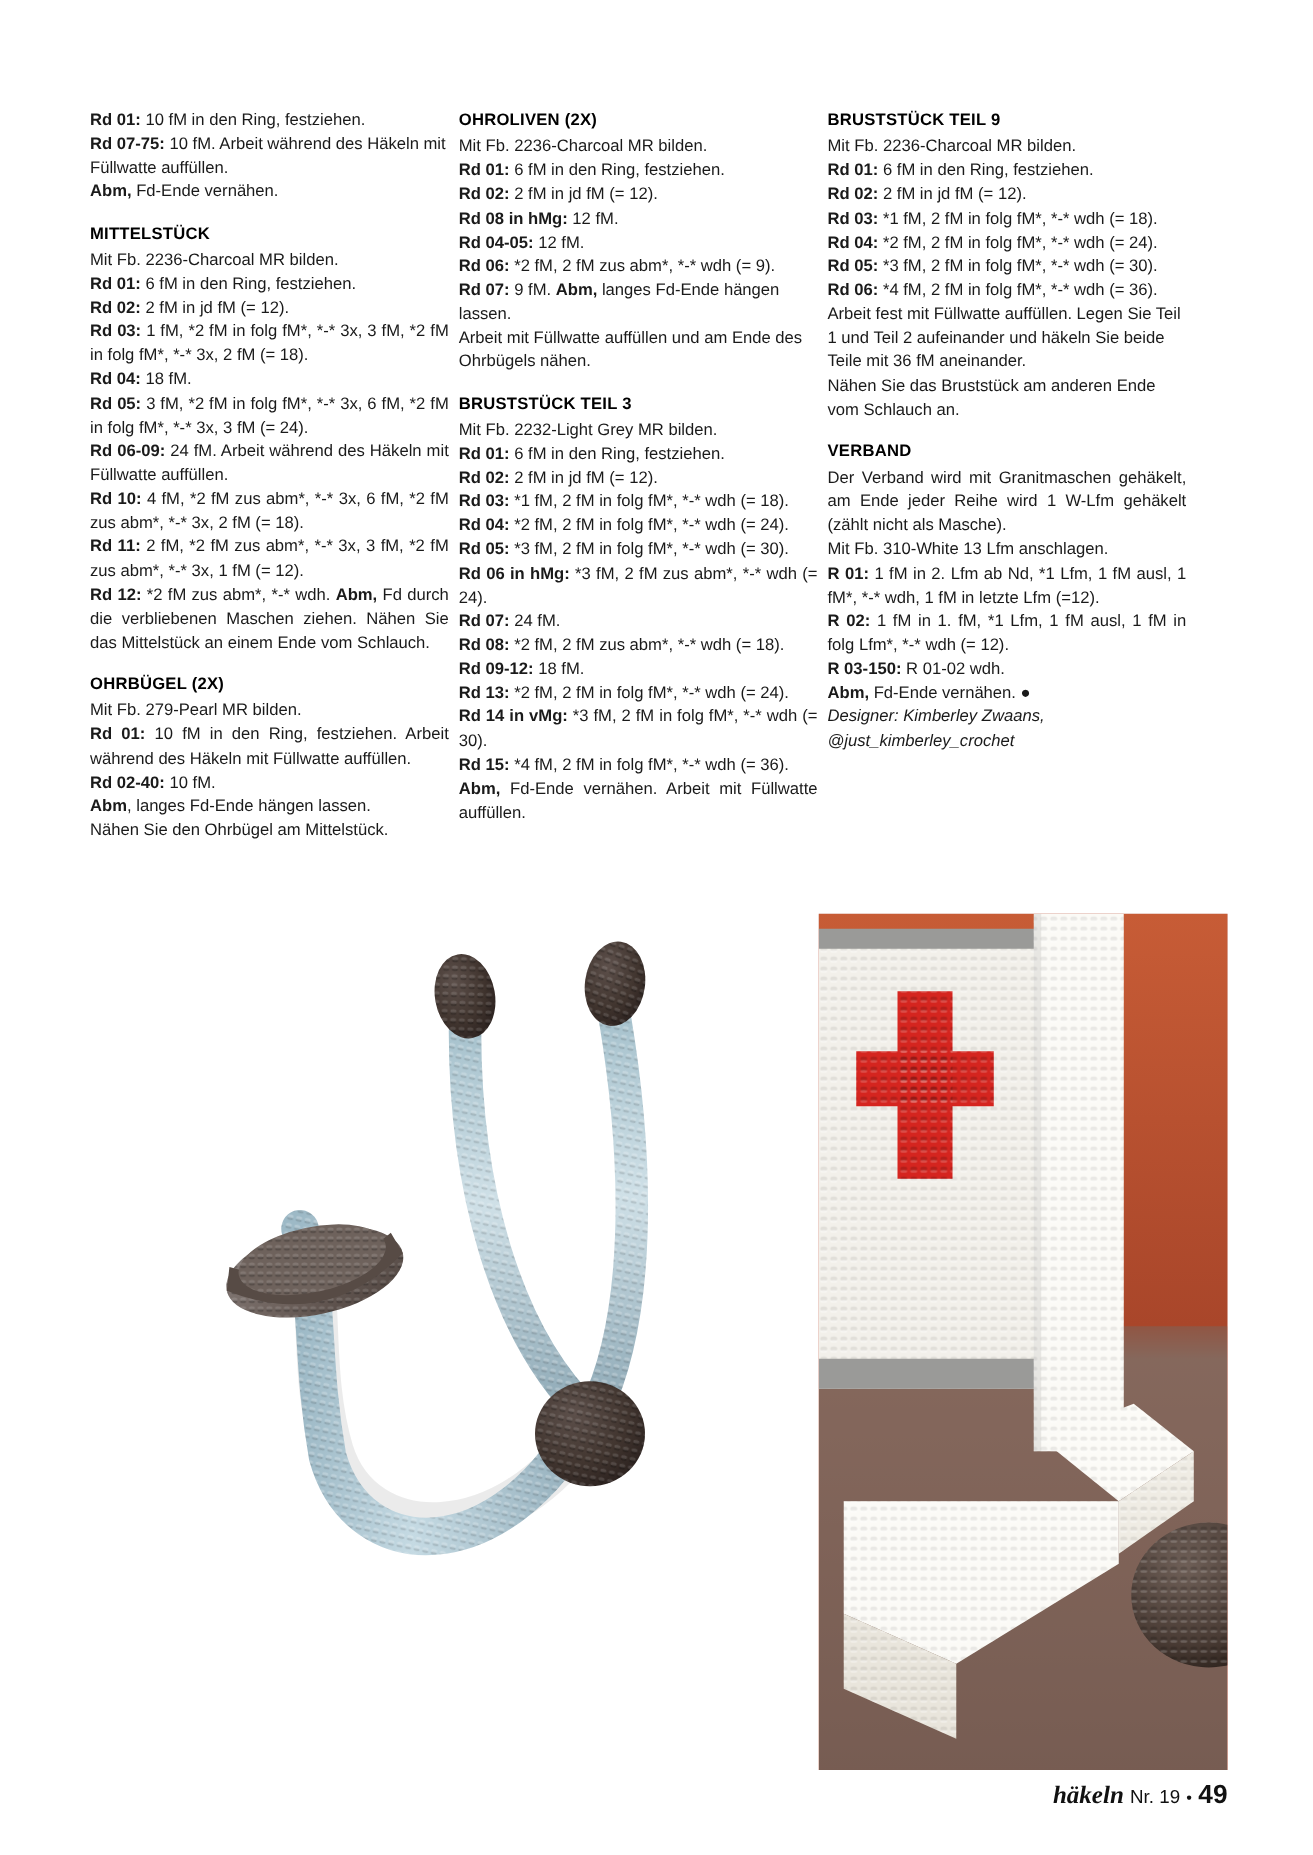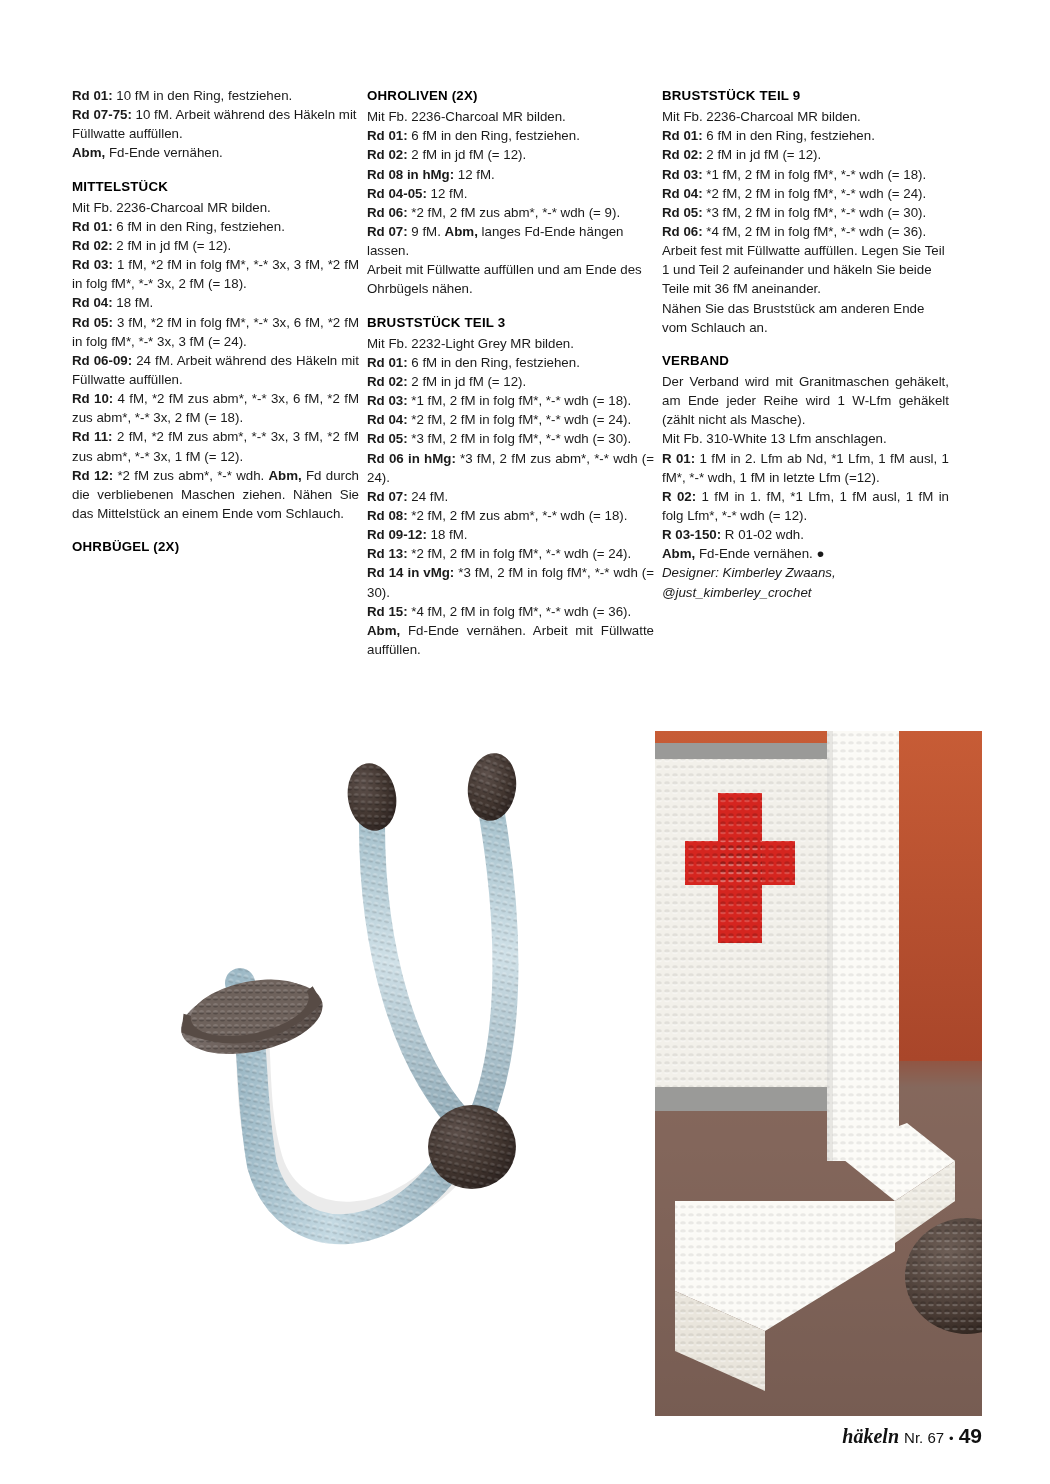--- a/index.html
+++ b/index.html
@@ -74,20 +74,21 @@
 <body>
 
 <div class="page">
 
   <div class="cols">
     <div class="col">
       <p class="left"><b>Rd 01:</b> 10 fM in den Ring, festziehen.<br><b>Rd 07-75:</b> 10 fM. Arbeit während des Häkeln mit Füllwatte auffüllen.<br><b>Abm,</b> Fd-Ende vernähen.</p>
       <p class="head">MITTELSTÜCK</p>
       <p>Mit Fb. 2236-Charcoal MR bilden.<br><b>Rd 01:</b> 6 fM in den Ring, festziehen.<br><b>Rd 02:</b> 2 fM in jd fM (= 12).<br><b>Rd 03:</b> 1 fM, *2 fM in folg fM*, *-* 3x, 3 fM, *2 fM in folg fM*, *-* 3x, 2 fM (= 18).<br><b>Rd 04:</b> 18 fM.<br><b>Rd 05:</b> 3 fM, *2 fM in folg fM*, *-* 3x, 6 fM, *2 fM in folg fM*, *-* 3x, 3 fM (= 24).<br><b>Rd 06-09:</b> 24 fM. Arbeit während des Häkeln mit Füllwatte auffüllen.<br><b>Rd 10:</b> 4 fM, *2 fM zus abm*, *-* 3x, 6 fM, *2 fM zus abm*, *-* 3x, 2 fM (= 18).<br><b>Rd 11:</b> 2 fM, *2 fM zus abm*, *-* 3x, 3 fM, *2 fM zus abm*, *-* 3x, 1 fM (= 12).<br><b>Rd 12:</b> *2 fM zus abm*, *-* wdh. <b>Abm,</b> Fd durch die verbliebenen Maschen ziehen. Nähen Sie das Mittelstück an einem Ende vom Schlauch.</p>
       <p class="head">OHRBÜGEL (2X)</p>
+      <p>Mit Fb. 279-Pearl MR bilden.<br><b>Rd 01:</b> 10 fM in den Ring, festziehen. Arbeit während des Häkeln mit Füllwatte auffüllen.<br><b>Rd 02-40:</b> 10 fM.<br><b>Abm</b>, langes Fd-Ende hängen lassen.<br>Nähen Sie den Ohrbügel am Mittelstück.</p>
     </div>
 
     <div class="col">
       <p class="head first">OHROLIVEN (2X)</p>
       <p class="left">Mit Fb. 2236-Charcoal MR bilden.<br><b>Rd 01:</b> 6 fM in den Ring, festziehen.<br><b>Rd 02:</b> 2 fM in jd fM (= 12).<br><b>Rd 08 in hMg:</b> 12 fM.<br><b>Rd 04-05:</b> 12 fM.<br><b>Rd 06:</b> *2 fM, 2 fM zus abm*, *-* wdh (= 9).<br><b>Rd 07:</b> 9 fM. <b>Abm,</b> langes Fd-Ende hängen lassen.<br>Arbeit mit Füllwatte auffüllen und am Ende des Ohrbügels nähen.</p>
       <p class="head">BRUSTSTÜCK TEIL 3</p>
       <p>Mit Fb. 2232-Light Grey MR bilden.<br><b>Rd 01:</b> 6 fM in den Ring, festziehen.<br><b>Rd 02:</b> 2 fM in jd fM (= 12).<br><b>Rd 03:</b> *1 fM, 2 fM in folg fM*, *-* wdh (= 18).<br><b>Rd 04:</b> *2 fM, 2 fM in folg fM*, *-* wdh (= 24).<br><b>Rd 05:</b> *3 fM, 2 fM in folg fM*, *-* wdh (= 30).<br><b>Rd 06 in hMg:</b> *3 fM, 2 fM zus abm*, *-* wdh (= 24).<br><b>Rd 07:</b> 24 fM.<br><b>Rd 08:</b> *2 fM, 2 fM zus abm*, *-* wdh (= 18).<br><b>Rd 09-12:</b> 18 fM.<br><b>Rd 13:</b> *2 fM, 2 fM in folg fM*, *-* wdh (= 24).<br><b>Rd 14 in vMg:</b> *3 fM, 2 fM in folg fM*, *-* wdh (= 30).<br><b>Rd 15:</b> *4 fM, 2 fM in folg fM*, *-* wdh (= 36).<br><b>Abm,</b> Fd-Ende vernähen. Arbeit mit Füllwatte auffüllen.</p>
     </div>
 
     <div class="col">
@@ -222,17 +223,17 @@
         <polygon points="20,560 110,600 110,660 20,620" fill="url(#stW)"></polygon>
       </g>
 
       <ellipse cx="312" cy="545" rx="62" ry="58" fill="url(#ball2)"></ellipse>
       <ellipse cx="312" cy="545" rx="62" ry="58" fill="url(#stR)"></ellipse>
     </svg>
   </div>
 
   <div class="footer">
     <span class="brand">häkeln</span>
-    <span>Nr. 67</span>
+    <span>Nr. 19</span>
     <span class="dot">•</span>
     <span class="pg">49</span>
   </div>
 </div>
 
 </body></html>

